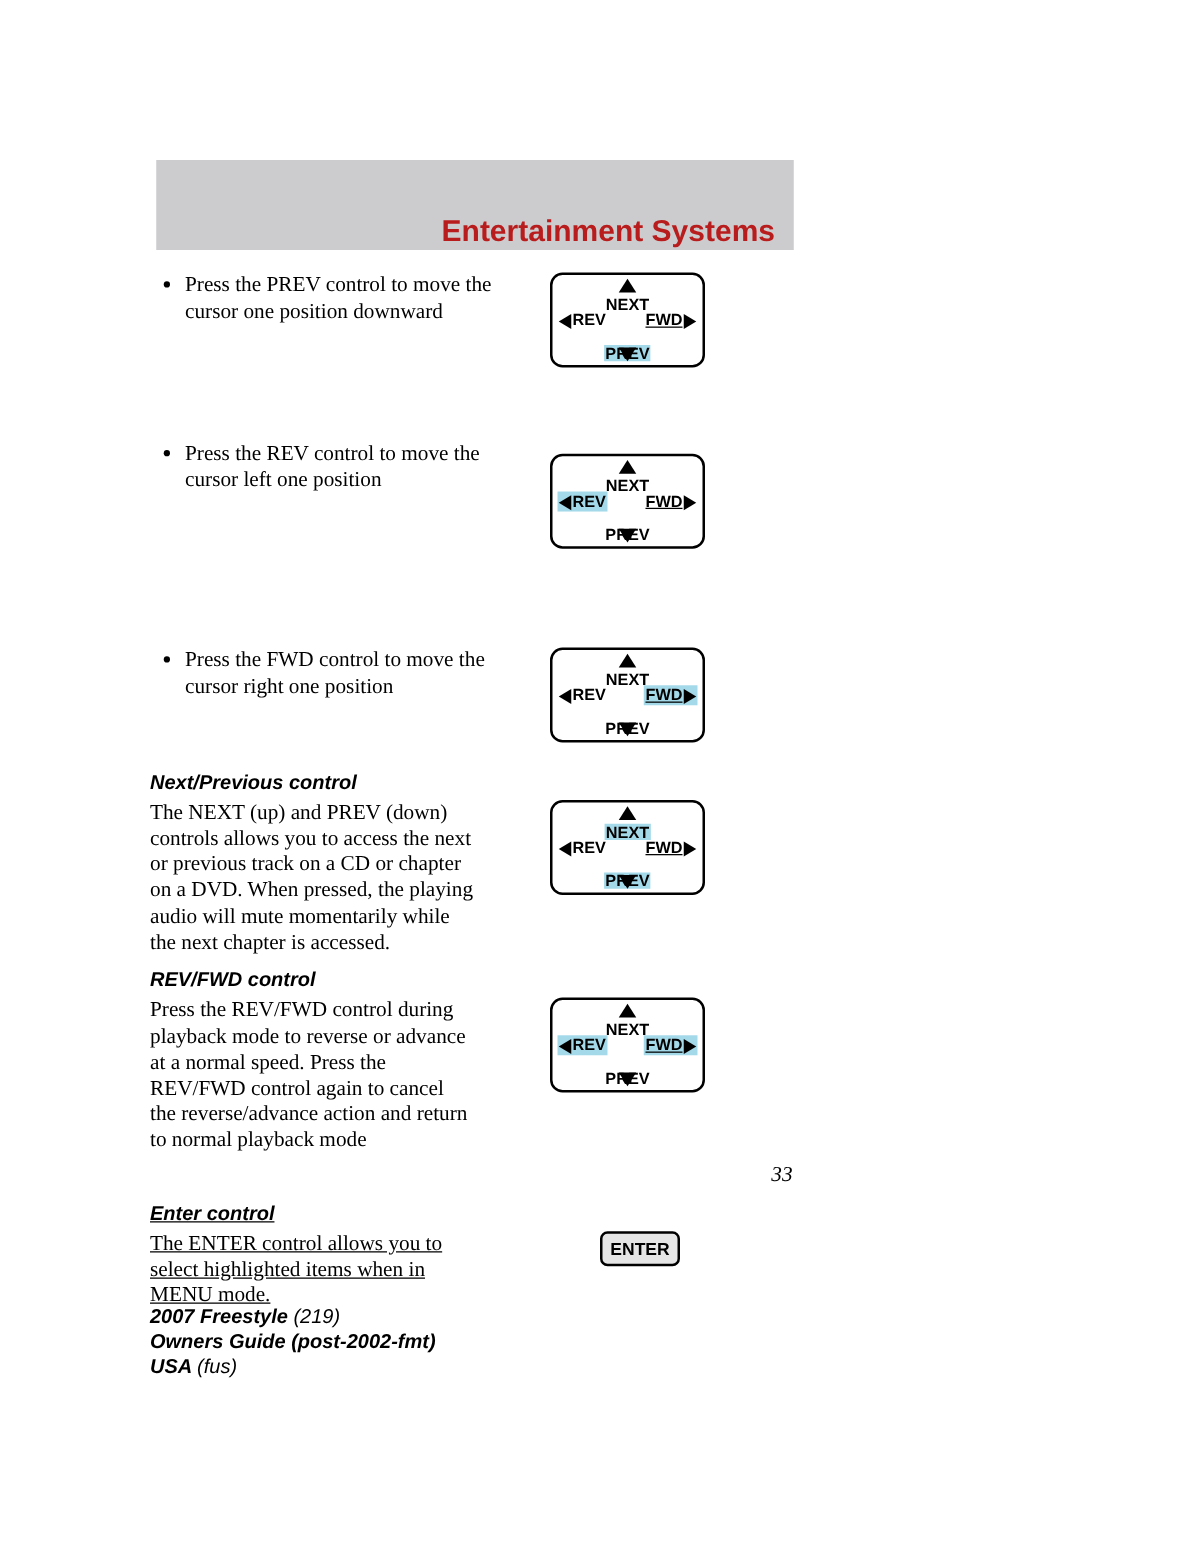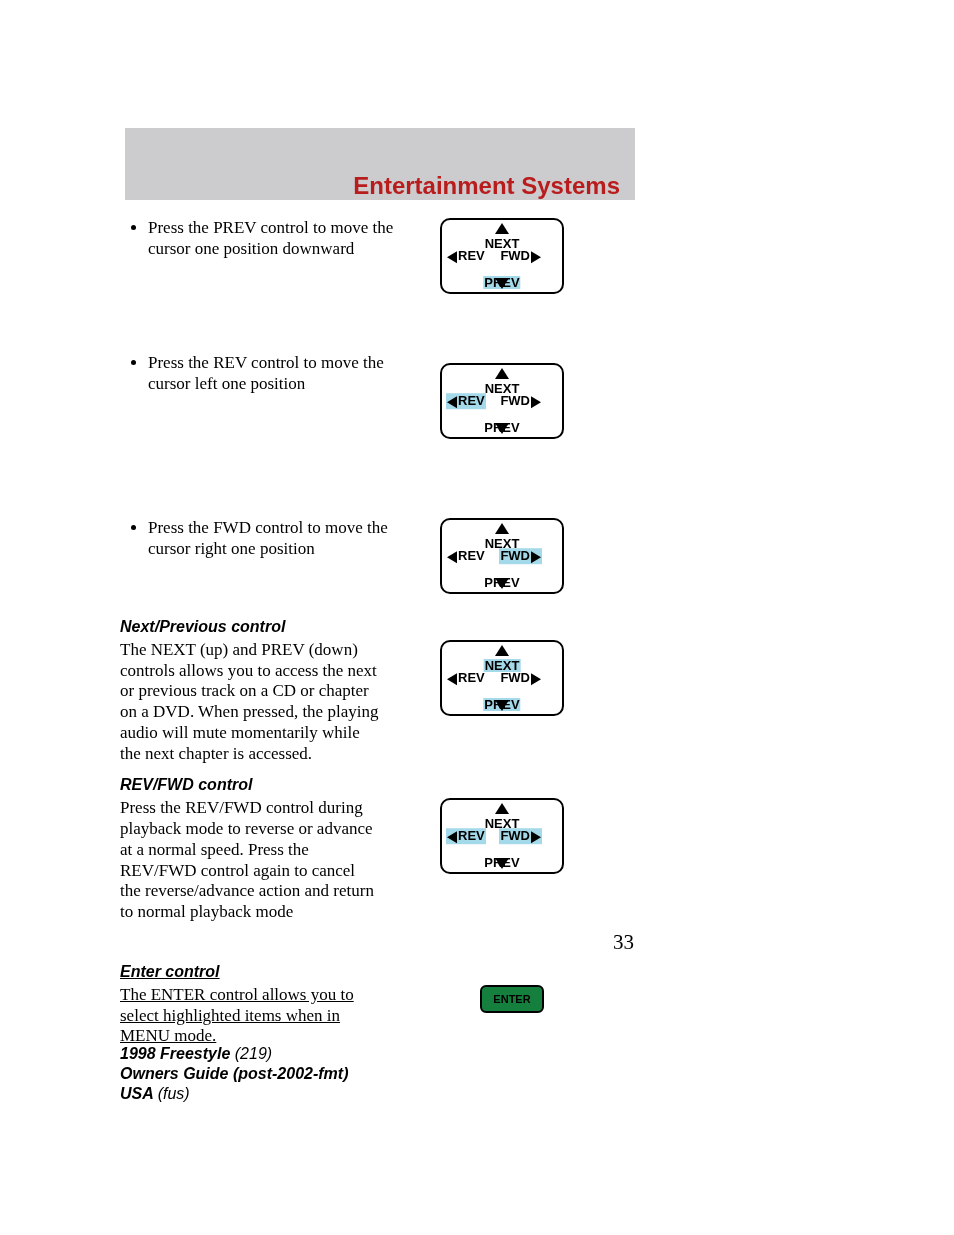--- a/index.html
+++ b/index.html
@@ -101,51 +101,53 @@
   }
   .diag .rev {
     position: absolute;
     left: 4px;
     top: 50%;
     transform: translateY(-50%);
     padding: 1px 1px;
   }
   .diag .fwd {
     position: absolute;
-    right: 20px;
+    right: 4px;
     top: 50%;
     transform: translateY(-50%);
     padding: 1px 1px;
+    text-decoration: underline;
   }
   .hl { background: #a3d9e9; }
   .arrow {
     width: 0; height: 0; display: inline-block; vertical-align: middle;
   }
   .arrow-up { border-left: 7px solid transparent; border-right: 7px solid transparent; border-bottom: 11px solid #000; position:absolute; left:50%; transform:translateX(-50%); top:3px;}
   .arrow-down { border-left: 7px solid transparent; border-right: 7px solid transparent; border-top: 11px solid #000; position:absolute; left:50%; transform:translateX(-50%); bottom:3px;}
   .arrow-left { border-top: 6px solid transparent; border-bottom: 6px solid transparent; border-right: 10px solid #000; margin-right:1px;}
   .arrow-right { border-top: 6px solid transparent; border-bottom: 6px solid transparent; border-left: 10px solid #000; margin-left:1px;}
   .enter-box {
     width: 60px;
     height: 24px;
     border: 2px solid #000;
     border-radius: 6px;
-    background: #15803d;
-    font-family: Arial, Helvetica, sans-serif;
-    font-weight: bold;
-    font-size: 11px;
+    background: #e5e5e5;
+    font-family: Arial, Helvetica, sans-serif;
+    font-weight: bold;
+    font-size: 14px;
     text-align: center;
     line-height: 24px;
     position: absolute;
   }
   .page-number {
     position: absolute;
     right: 320px;
     top: 930px;
-    font-size: 21px;
+    font-size: 17px;
+    font-style: italic;
   }
   .footer {
     position: absolute;
     left: 120px;
     top: 1044px;
     font-family: Arial, Helvetica, sans-serif;
     font-size: 16px;
     line-height: 1.25;
   }
   .footer .bi { font-weight: bold; font-style: italic; }
@@ -233,18 +235,18 @@
       <p class="section-heading">Enter control</p>
       <p class="body-text body-narrow">The ENTER control allows you to select highlighted items when in MENU mode.</p>
       <div class="enter-box" style="left:360px; top:22px;">ENTER</div>
     </div>
 
   </div>
 
   <div class="page-number">33</div>
 
   <div class="footer">
-    <div><span class="bi">1998 Freestyle </span><span class="it">(219)</span></div>
+    <div><span class="bi">2007 Freestyle </span><span class="it">(219)</span></div>
     <div class="bi">Owners Guide (post-2002-fmt)</div>
     <div><span class="bi">USA </span><span class="it">(fus)</span></div>
   </div>
 
 </div>
 
 </body></html>

